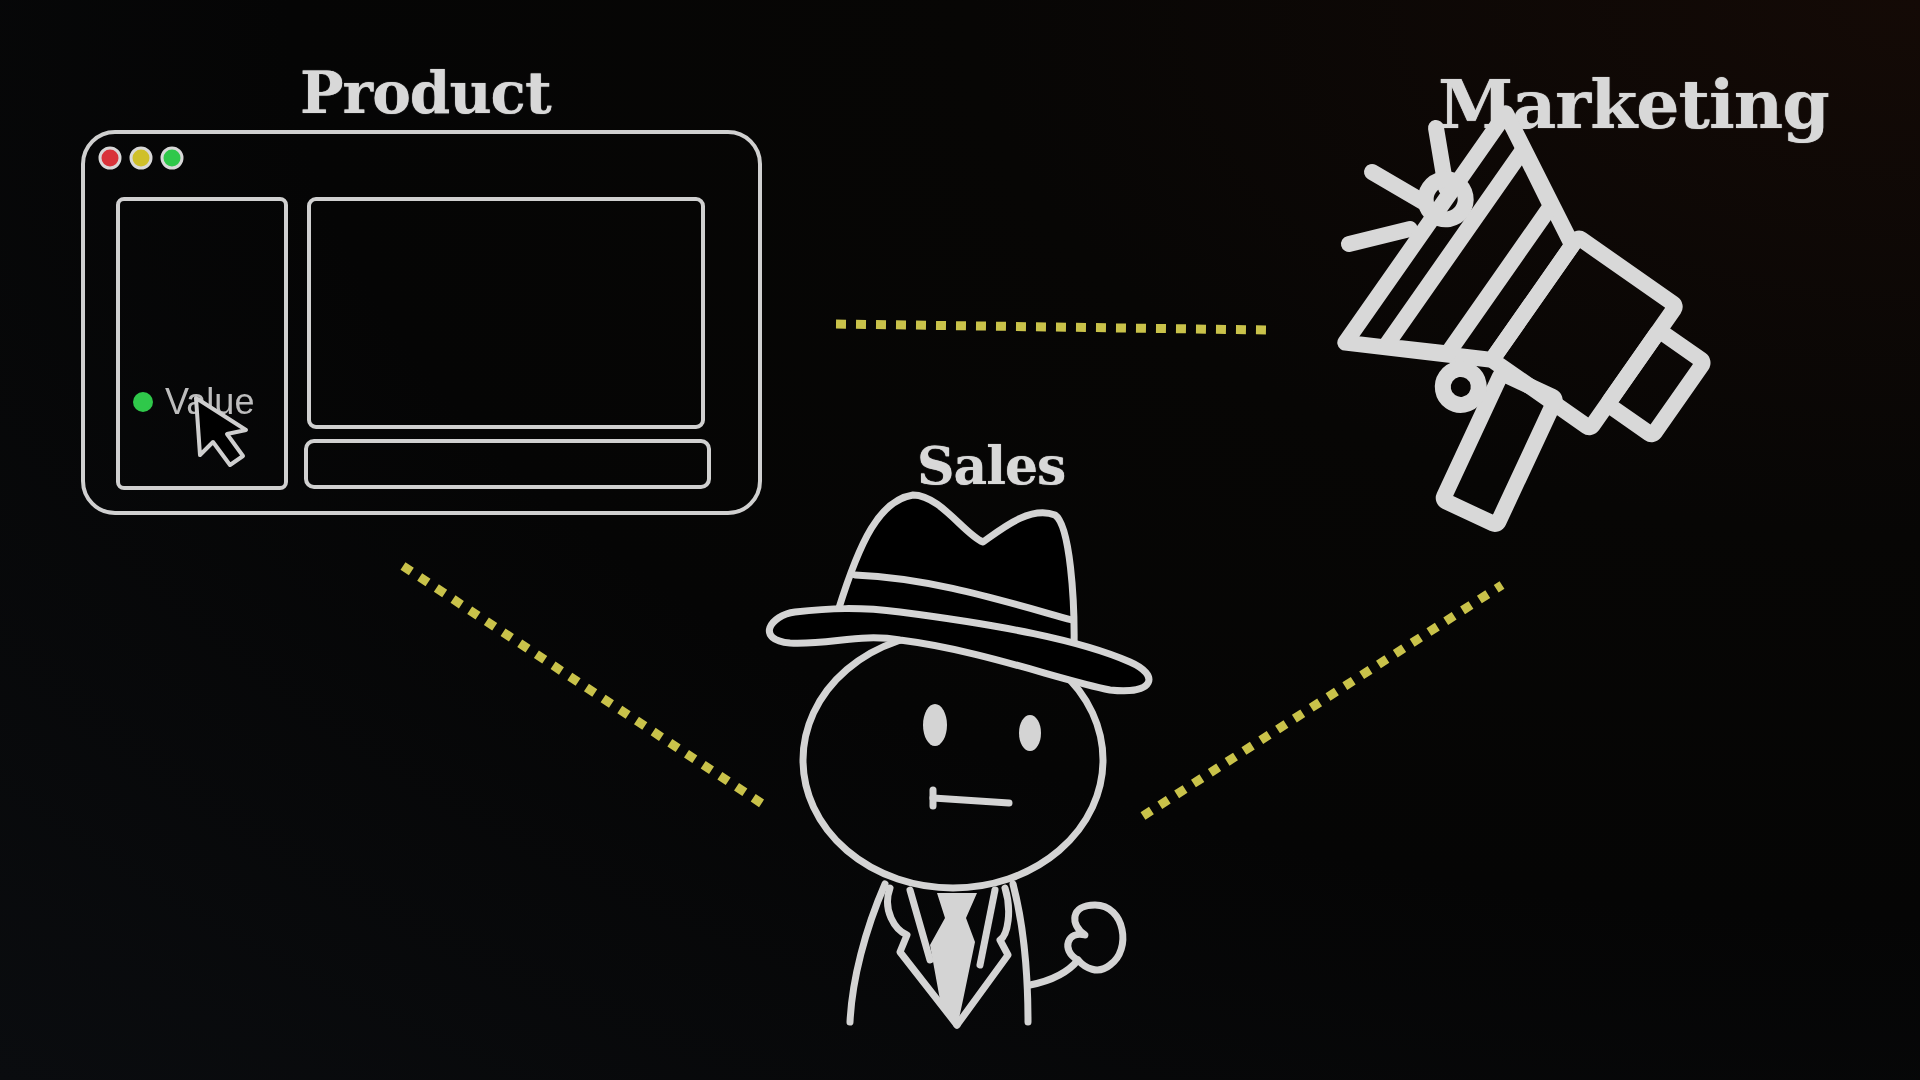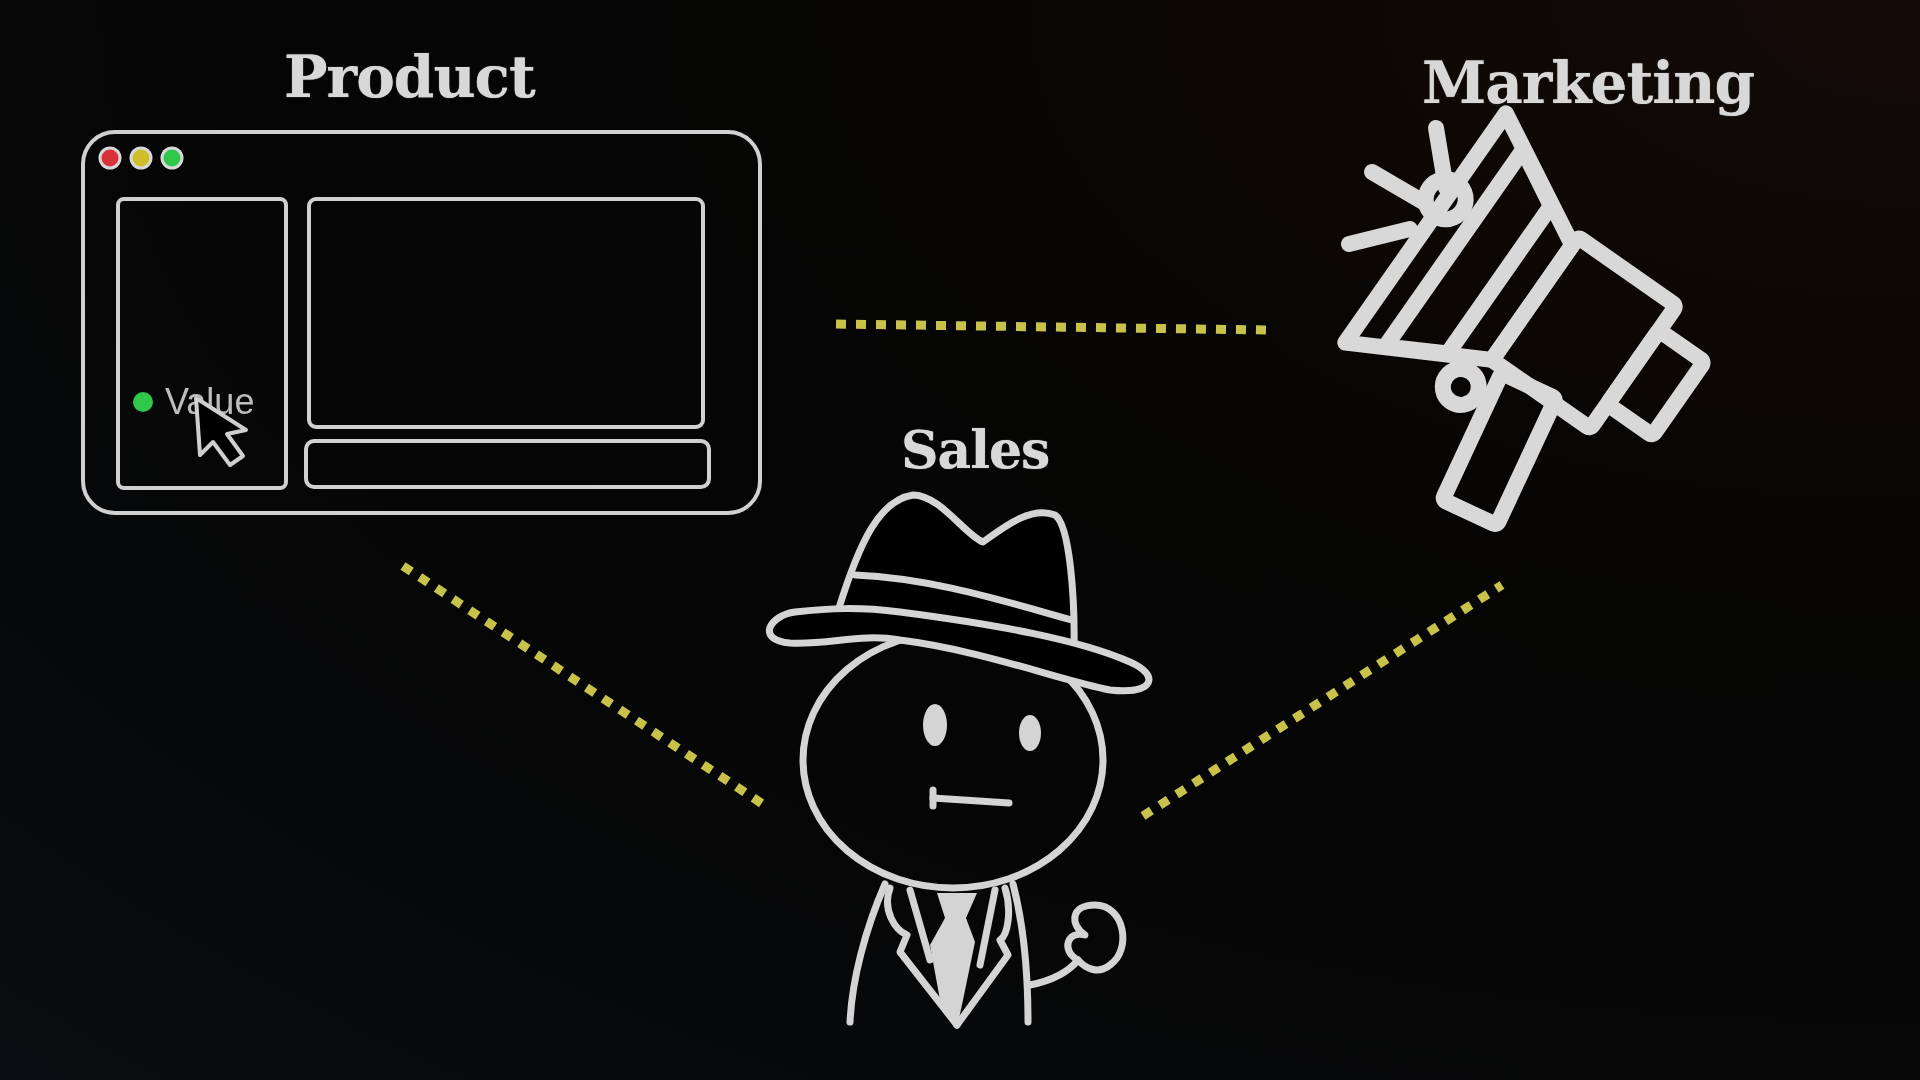--- a/index.html
+++ b/index.html
@@ -2,27 +2,27 @@
 <html><head>
 <meta charset="utf-8">
 <style>
   html, body { margin: 0; padding: 0; }
   body {
     width: 1920px; height: 1080px; overflow: hidden; position: relative;
     background: radial-gradient(ellipse at 100% 0%, #140a06 0%, #070605 35%, #050505 60%, #0a0c0f 100%);
     font-family: "DejaVu Serif", serif;
   }
   .label {
-    position: absolute; margin: 0;
+    position: absolute; margin: 16px;
     color: #d8d8d8; font-family: "DejaVu Serif", "Liberation Serif", serif;
     font-weight: bold; letter-spacing: -1px; line-height: 1;
     text-shadow: 0 0 1px #bbb;
   }
   #lbl-product { left: 284px; top: 48px; font-size: 58px; }
-  #lbl-marketing { left: 1422px; top: 54px; font-size: 58px; }
+  #lbl-marketing { left: 1422px; top: 54px; font-size: 68px; }
   #lbl-sales { left: 901px; top: 424px; font-size: 52px; }
   svg.layer { position: absolute; left: 0; top: 0; }
   .value-text {
     font-family: "Liberation Sans", sans-serif; font-size: 36px; fill: #bdbdbd;
   }
 </style>
 </head>
 <body>
 
 <h2 id="lbl-product" class="label">Product</h2>

